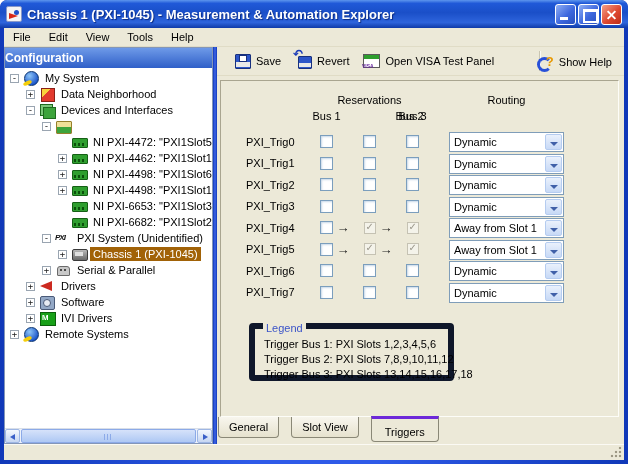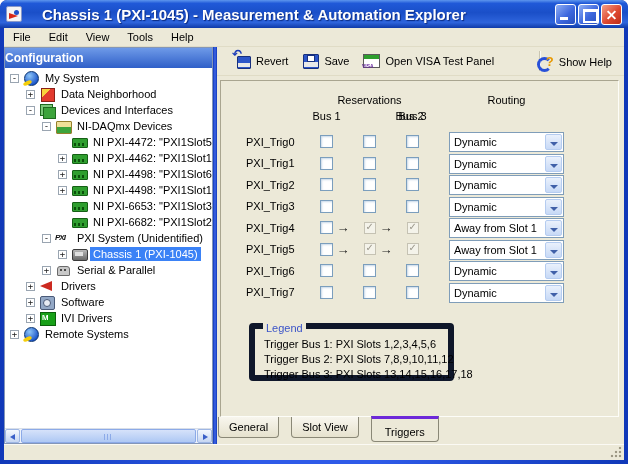--- a/index.html
+++ b/index.html
@@ -14,21 +14,21 @@
 
   
   .titlebar{
     position:absolute; left:0; top:0; right:0; height:28px;
     background:linear-gradient(180deg,#5E96EE 0%,#2059D8 12%,#1A4FC8 45%,#2E64DC 80%,#0F3AA8 100%);
     border-radius:7px 7px 0 0; display:flex; align-items:center; padding:0 6px;
   }
   .app-icon{ width:16px;height:16px; position:relative; background:#F4F4F4; border:1px solid #8898C8; border-radius:2px; flex:none; }
   .app-icon::before{ content:""; position:absolute; left:2px; top:6px; border-left:9px solid #D82818; border-top:3px solid transparent; border-bottom:3px solid transparent; }
   .app-icon::after{ content:""; position:absolute; right:2px; top:3px; width:5px; height:5px; background:#2050C8; border-radius:50%; }
-  .title-text{ color:#fff; font-weight:bold; font-size:15px; margin-left:20px; text-shadow:1px 1px 1px #0A2A80; white-space:nowrap; }
+  .title-text{ color:#fff; font-weight:bold; font-size:13px; margin-left:5px; text-shadow:1px 1px 1px #0A2A80; white-space:nowrap; }
   .winbtns{ position:absolute; right:6px; top:4px; display:flex; gap:2px; }
   .winbtn{ width:21px; height:21px; border-radius:3px; border:1px solid #fff; position:relative;
     background:linear-gradient(135deg,#8FAFF4 0%,#3E68DE 55%,#274FBE 100%); }
   .winbtn.close{ background:linear-gradient(135deg,#F4A088 0%,#DE4830 55%,#BE2C18 100%); }
   .winbtn.min::after{ content:""; position:absolute; left:4px; bottom:4px; width:8px; height:3px; background:#fff; }
   .winbtn.max::after{ content:""; position:absolute; left:4px; top:4px; width:11px; height:9px; border:2px solid #fff; border-top-width:3px; }
   .winbtn.close::before,.winbtn.close::after{ content:""; position:absolute; left:4px; top:9px; width:11px; height:2px; background:#fff; }
   .winbtn.close::before{ transform:rotate(45deg);} .winbtn.close::after{ transform:rotate(-45deg);}
 
   
@@ -44,21 +44,21 @@
   .tree{ position:absolute; left:0; top:20px; right:0; bottom:16px; overflow:hidden; background:#fff; padding-top:2px; }
   .tree-row{ height:16px; display:flex; align-items:center; white-space:nowrap; }
   .tree-row[data-level="0"]{ padding-left:5px; }
   .tree-row[data-level="1"]{ padding-left:21px; }
   .tree-row[data-level="2"]{ padding-left:37px; }
   .tree-row[data-level="3"]{ padding-left:53px; }
   .expander{ width:9px; height:9px; flex:none; border:1px solid #9AA5B1; background:#fff;
     font-family:"DejaVu Sans Mono",monospace; font-size:9px; line-height:7px; text-align:center; color:#222; margin-right:4px; }
   .expander:empty{ visibility:hidden; }
   .tlabel{ padding:1px 3px; }
-  .tlabel.selected{ background:#3b82f6; color:#fff; }
+  .tlabel.selected{ background:#a16207; color:#fff; }
 
   
   .ticon{ width:17px; height:14px; position:relative; flex:none; margin-right:2px; }
   .ticon[data-icon="my-system-icon"]::before, .ticon[data-icon="remote-systems-icon"]::before{
     content:""; position:absolute; left:1px; top:0; width:13px; height:13px; border-radius:50%;
     background:radial-gradient(circle at 35% 30%, #8EC6F8, #1B54C8 75%); border:1px solid #0A3470; }
   .ticon[data-icon="my-system-icon"]::after, .ticon[data-icon="remote-systems-icon"]::after{
     content:""; position:absolute; left:0; bottom:0; width:9px; height:4px; background:#F5CE0A; border-radius:50%; transform:rotate(-24deg); }
   .ticon[data-icon="data-neighborhood-icon"]::before{ content:""; position:absolute; left:2px; top:1px; width:12px; height:12px;
     background:linear-gradient(135deg,#F8D23C 35%,#E23A2E 35%); border:1px solid #8A2018; }
@@ -222,21 +222,20 @@
 
         <div class="tree-row" data-level="1">
           <span class="expander">-</span>
           <span class="ticon" data-icon="devices-interfaces-icon"></span>
           <span class="tlabel">Devices and Interfaces</span>
         </div>
 
         <div class="tree-row" data-level="2">
           <span class="expander">-</span>
           <span class="ticon" data-icon="daqmx-devices-icon"></span>
-          <span class="tlabel">NI-DAQmx Devices</span>
         </div>
 
         <div class="tree-row" data-level="3">
           <span class="expander"></span>
           <span class="ticon" data-icon="device-card-icon"></span>
           <span class="tlabel">NI PXI-4472: "PXI1Slot5"</span>
         </div>
 
         <div class="tree-row" data-level="3">
           <span class="expander">+</span>
@@ -318,27 +317,27 @@
   </div>
 
   <div class="splitter"></div>
 
   <div class="right-panel">
 
     <div class="toolbar">
       <span style="display:flex;align-items:center;">
 
           <span class="tb-btn">
+            <span class="tb-icon" data-icon="save-icon"></span>
+            <span>Save</span>
+          </span>
+
+          <span class="tb-btn">
             <span class="tb-icon" data-icon="revert-icon"></span>
             <span>Revert</span>
-          </span>
-
-          <span class="tb-btn">
-            <span class="tb-icon" data-icon="save-icon"></span>
-            <span>Save</span>
           </span>
 
           <span class="tb-btn">
             <span class="tb-icon" data-icon="visa-icon"></span>
             <span>Open VISA Test Panel</span>
           </span>
         </span>
       <span class="tb-sep"></span>
       <span class="tb-help tb-btn">
         <span class="tb-icon" data-icon="help-icon"></span>

